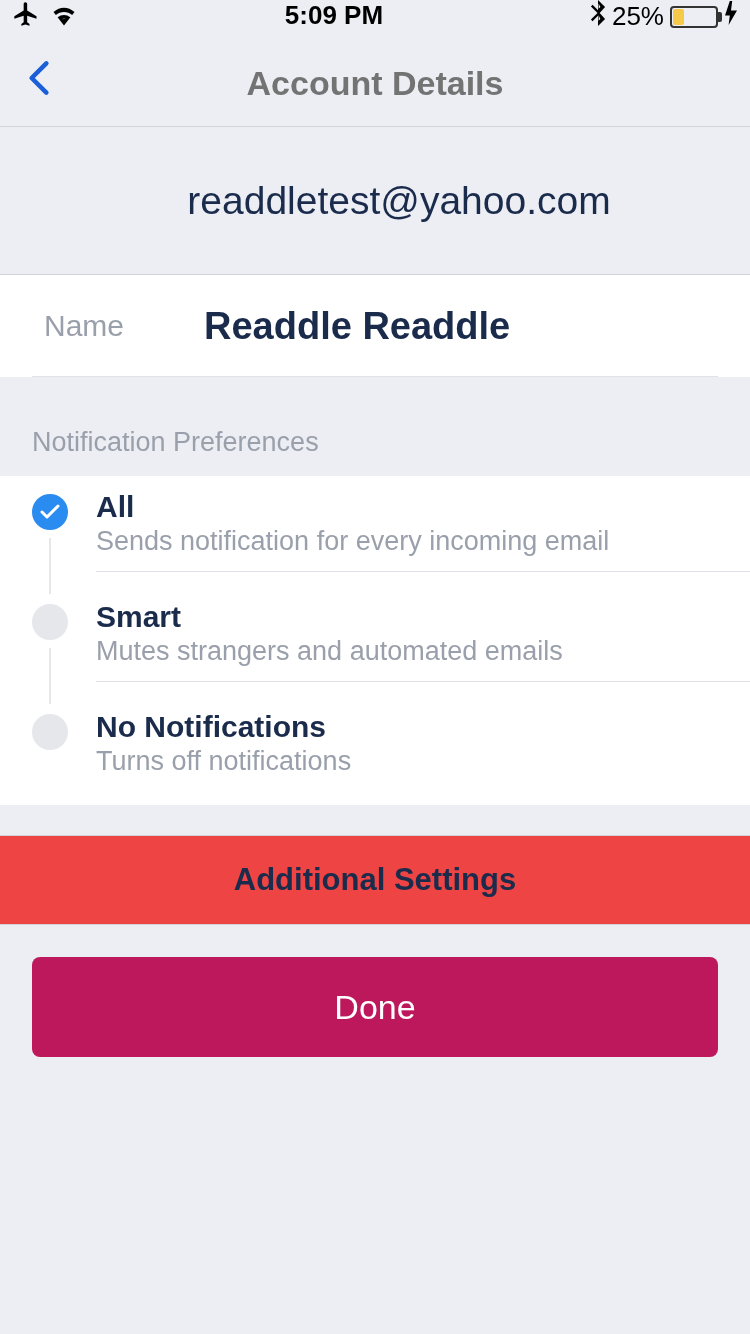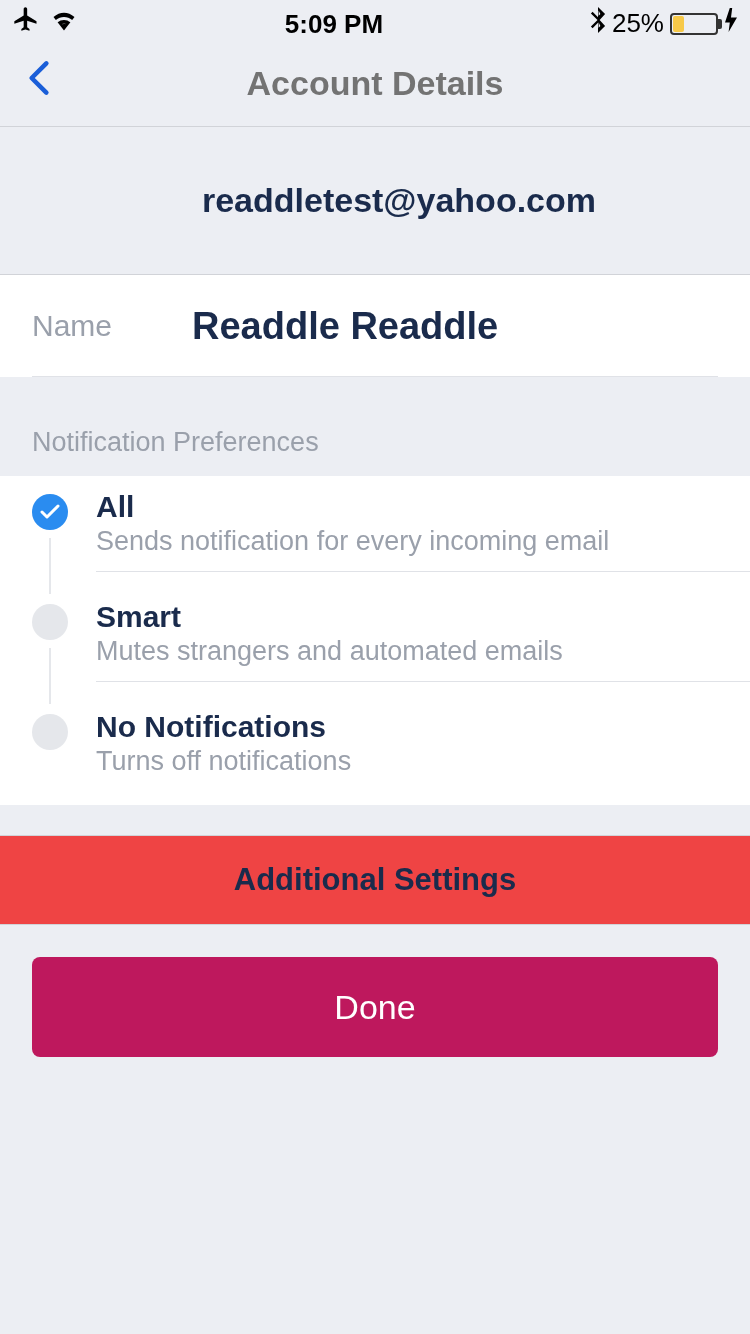--- a/index.html
+++ b/index.html
@@ -10,21 +10,21 @@
     }
     body {
       width: 750px;
       height: 1334px;
       background: #eceef3;
       overflow: hidden;
     }
     .status-bar {
       height: 40px;
       display: flex;
-      align-items: flex-end;
+      align-items: flex-start;
       justify-content: space-between;
       padding: 0 12px;
       font-size: 26px;
       font-weight: 600;
       color: #000;
     }
     .status-left {
       display: flex;
       align-items: center;
       gap: 10px;
@@ -84,33 +84,33 @@
       color: #737373;
     }
     .email-section {
       height: 148px;
       display: flex;
       align-items: center;
       justify-content: center;
       border-bottom: 1px solid #d1d3d8;
     }
     .email-text {
-      font-size: 34px;
-      font-weight: 700;
+      font-size: 39px;
+      font-weight: 400;
       color: #1a2b4c;
       margin-left: 48px;
     }
     .fields-section {
       background: #fff;
     }
     .field-row {
       display: flex;
       align-items: center;
       height: 102px;
-      padding: 0 32px;
+      padding: 0 44px;
       position: relative;
     }
     .field-row:first-child::after {
       content: "";
       position: absolute;
       bottom: 0;
       left: 32px;
       right: 32px;
       height: 1px;
       background: #e0e2e7;

